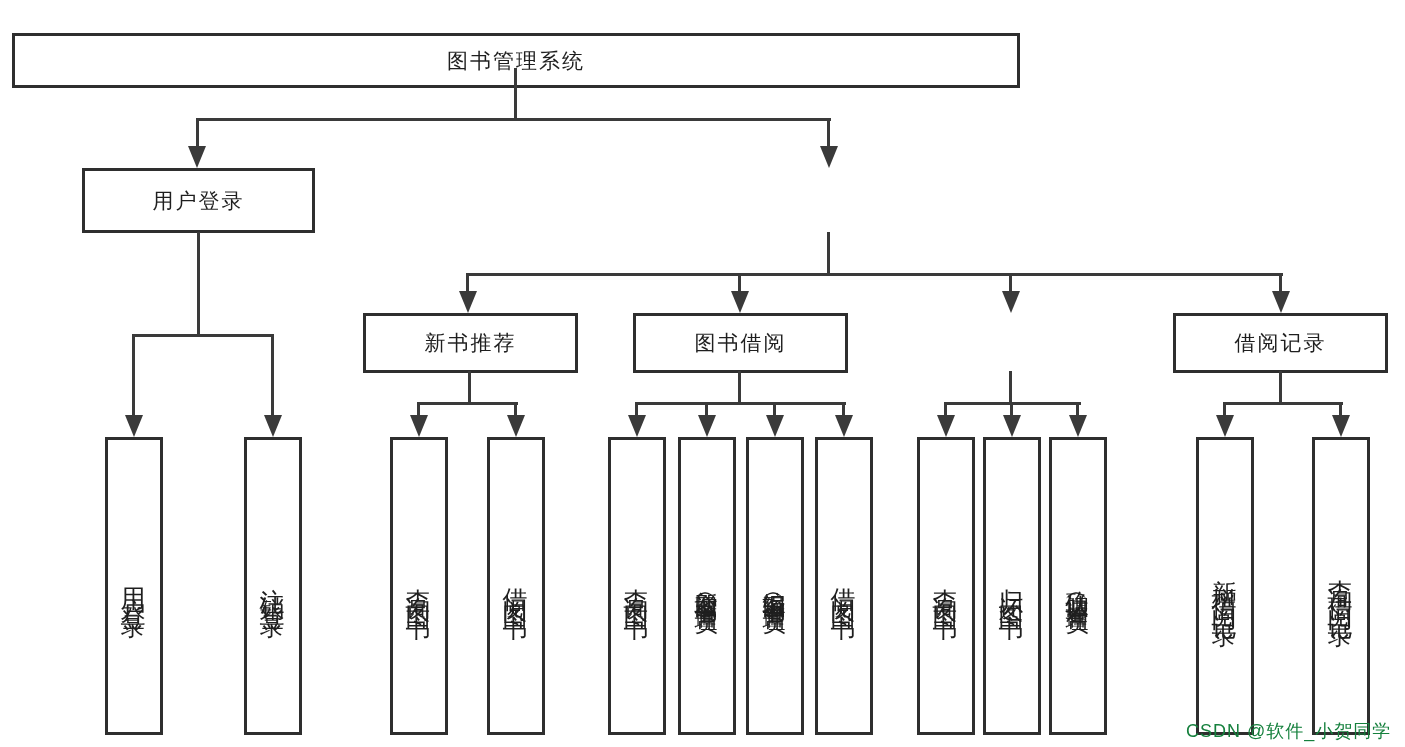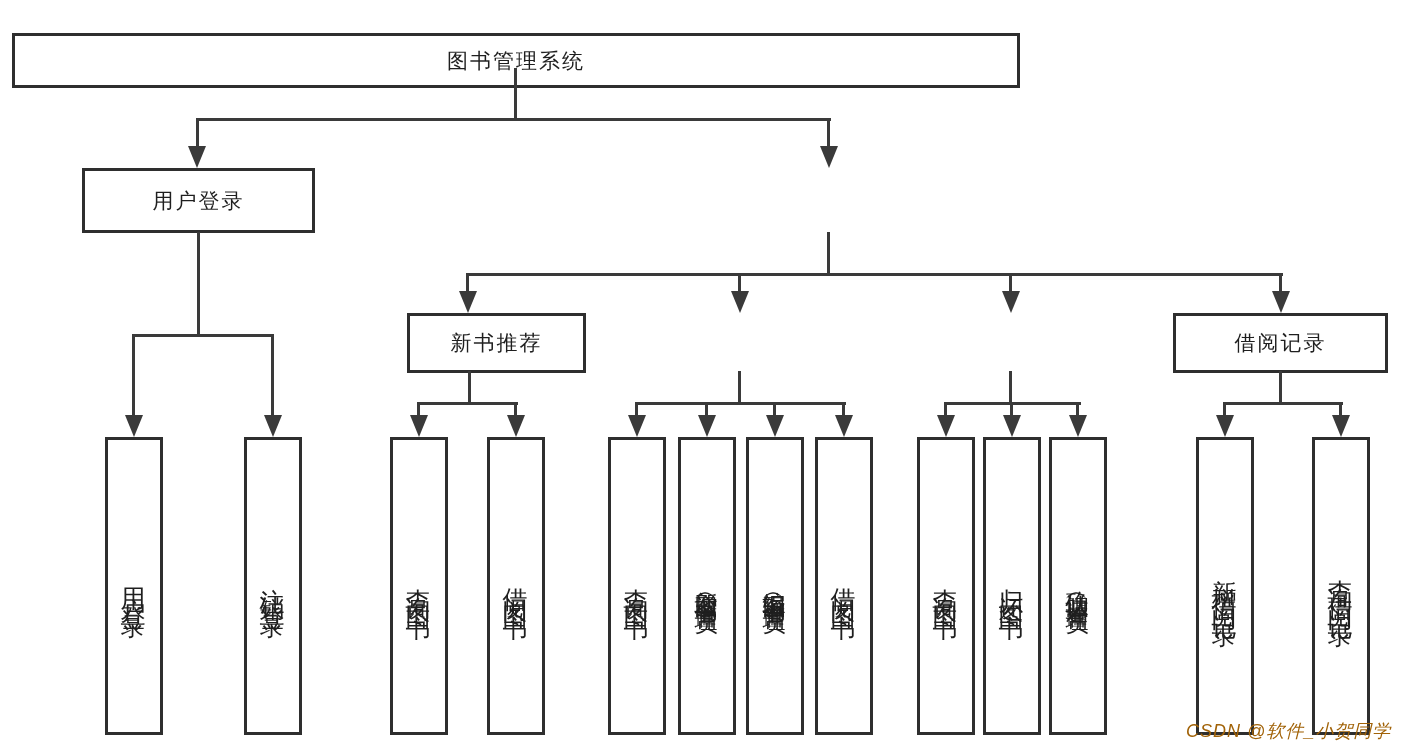--- a/index.html
+++ b/index.html
@@ -26,35 +26,36 @@
   
   .vline{position:absolute;width:3px;background:#3a3a3a;}
   .hline{position:absolute;height:3px;background:#3a3a3a;}
   .arrow{
     position:absolute;width:0;height:0;
     border-left:9px solid transparent;border-right:9px solid transparent;
     border-top:22px solid #3a3a3a;
   }
   .watermark{
     position:absolute;left:1186px;top:719px;
-    font-size:18px;color:#a16207;letter-spacing:1px;white-space:nowrap;z-index:5;font-style:italic;
+    font-size:18px;color:#15803d;letter-spacing:1px;white-space:nowrap;z-index:5;
   }
 </style>
 </head>
 <body>
 
 <div class="canvas">
 
   <div class="node" style="left:12px;top:13px;width:1008px;height:55px;margin-top:20px;">图书管理系统</div>
 
   <div class="node" style="left:82px;top:168px;width:233px;height:65px;">用户登录</div>
 
 
-  <div class="node" style="left:363px;top:313px;width:179px;height:60px;margin-left:44px;">新书推荐</div>
+  <div class="node" style="left:363px;top:313px;width:215px;height:60px;">新书推荐</div>
 
+  <div class="node" style="left:633px;top:313px;width:215px;height:60px;">图书借阅</div>
 
 
   <div class="node" style="left:1173px;top:313px;width:215px;height:60px;">借阅记录</div>
 
   <div class="vnode" style="left:105px;top:437px;">用户登录</div>
   <div class="vnode" style="left:244px;top:437px;">注销登录</div>
 
   <div class="vnode" style="left:390px;top:437px;">查询图书</div>
   <div class="vnode" style="left:487px;top:437px;">借阅图书</div>
 

